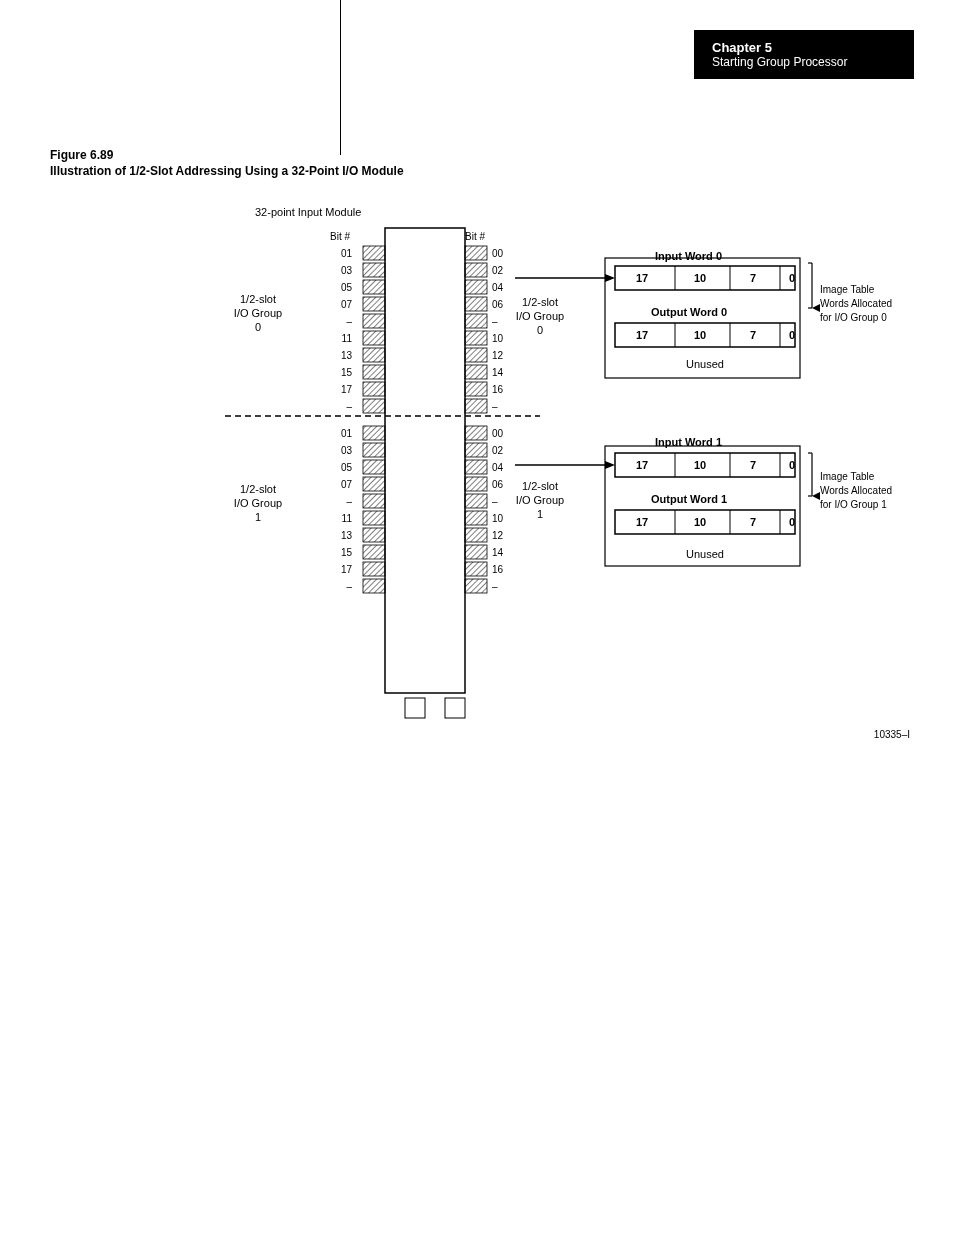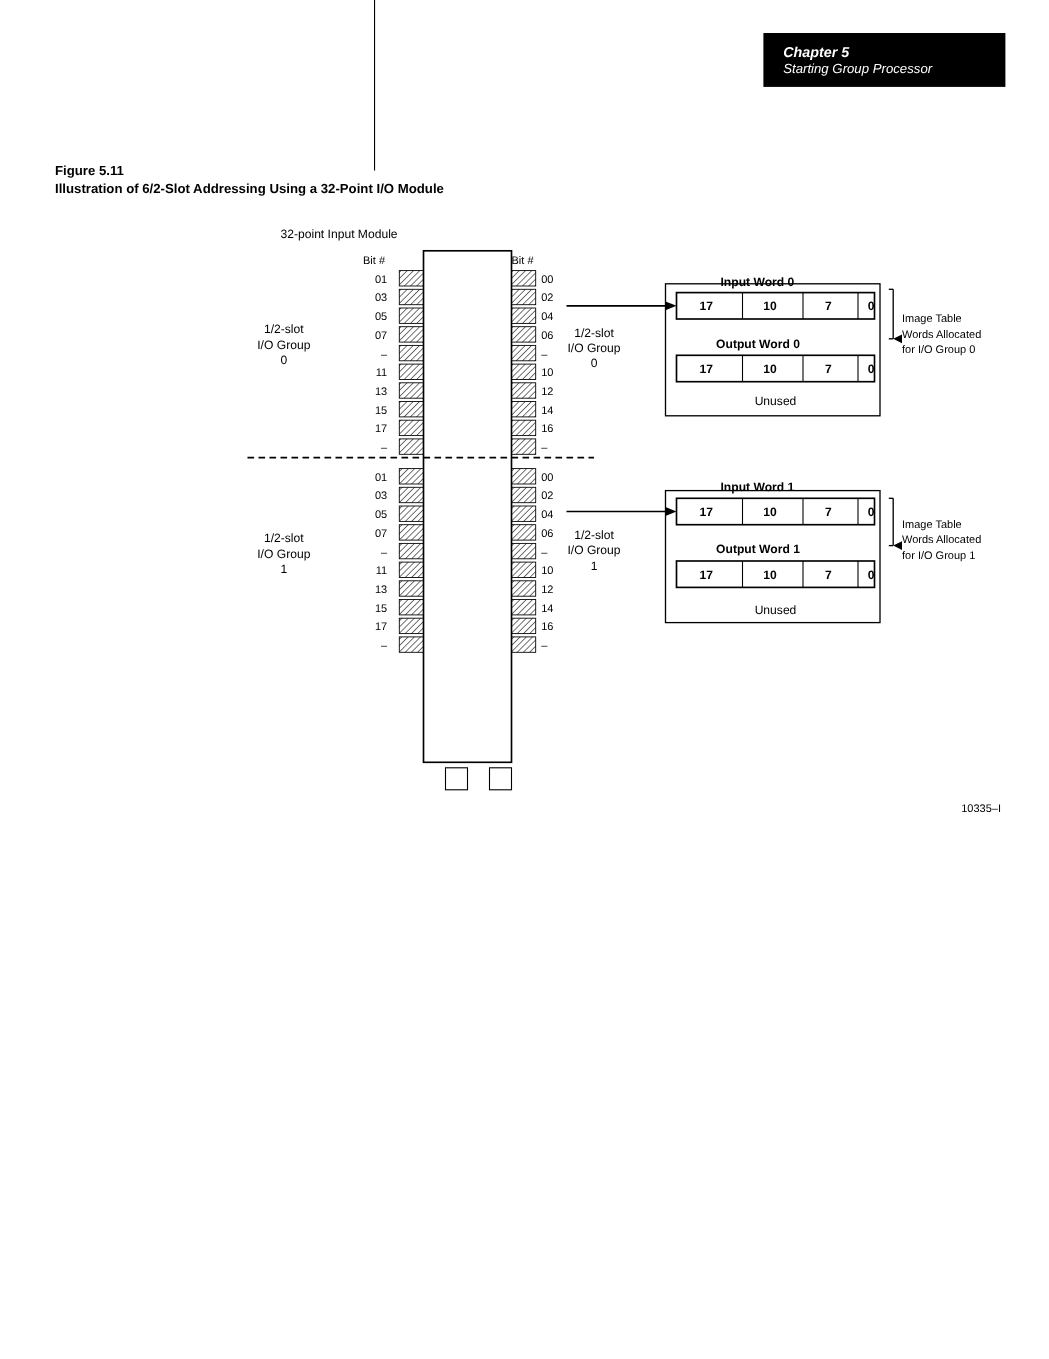--- a/index.html
+++ b/index.html
@@ -15,21 +15,20 @@
 
     
     .chapter-header {
       position: absolute;
       top: 30px;
       right: 40px;
       background: #000;
       color: #fff;
       padding: 10px 18px;
       min-width: 220px;
-      font-style: italic;
     }
     .chapter-header .ch-title {
       font-size: 13px;
       font-weight: bold;
     }
     .chapter-header .ch-subtitle {
       font-size: 12px;
       font-weight: normal;
     }
 
@@ -66,22 +65,22 @@
 <body>
 
 <div class="left-vline"></div>
 
 <div class="chapter-header">
   <div class="ch-title">Chapter 5</div>
   <div class="ch-subtitle">Starting Group Processor</div>
 </div>
 
 <div class="figure-container">
-  <div class="figure-title">Figure 5.11</div>
-  <div class="figure-subtitle">Illustration of 6/2-Slot Addressing Using a 32-Point I/O Module</div>
+  <div class="figure-title">Figure 6.89</div>
+  <div class="figure-subtitle">Illustration of 1/2-Slot Addressing Using a 32-Point I/O Module</div>
 
   
   <svg width="870" height="545" viewBox="0 0 870 545" xmlns="http://www.w3.org/2000/svg" style="font-family: Arial, Helvetica, sans-serif;">
 
     <text x="205" y="18" font-size="11">32-point Input Module</text>
 
     <text x="280" y="42" font-size="10">Bit #</text>
 
     <text x="415" y="42" font-size="10">Bit #</text>
 

